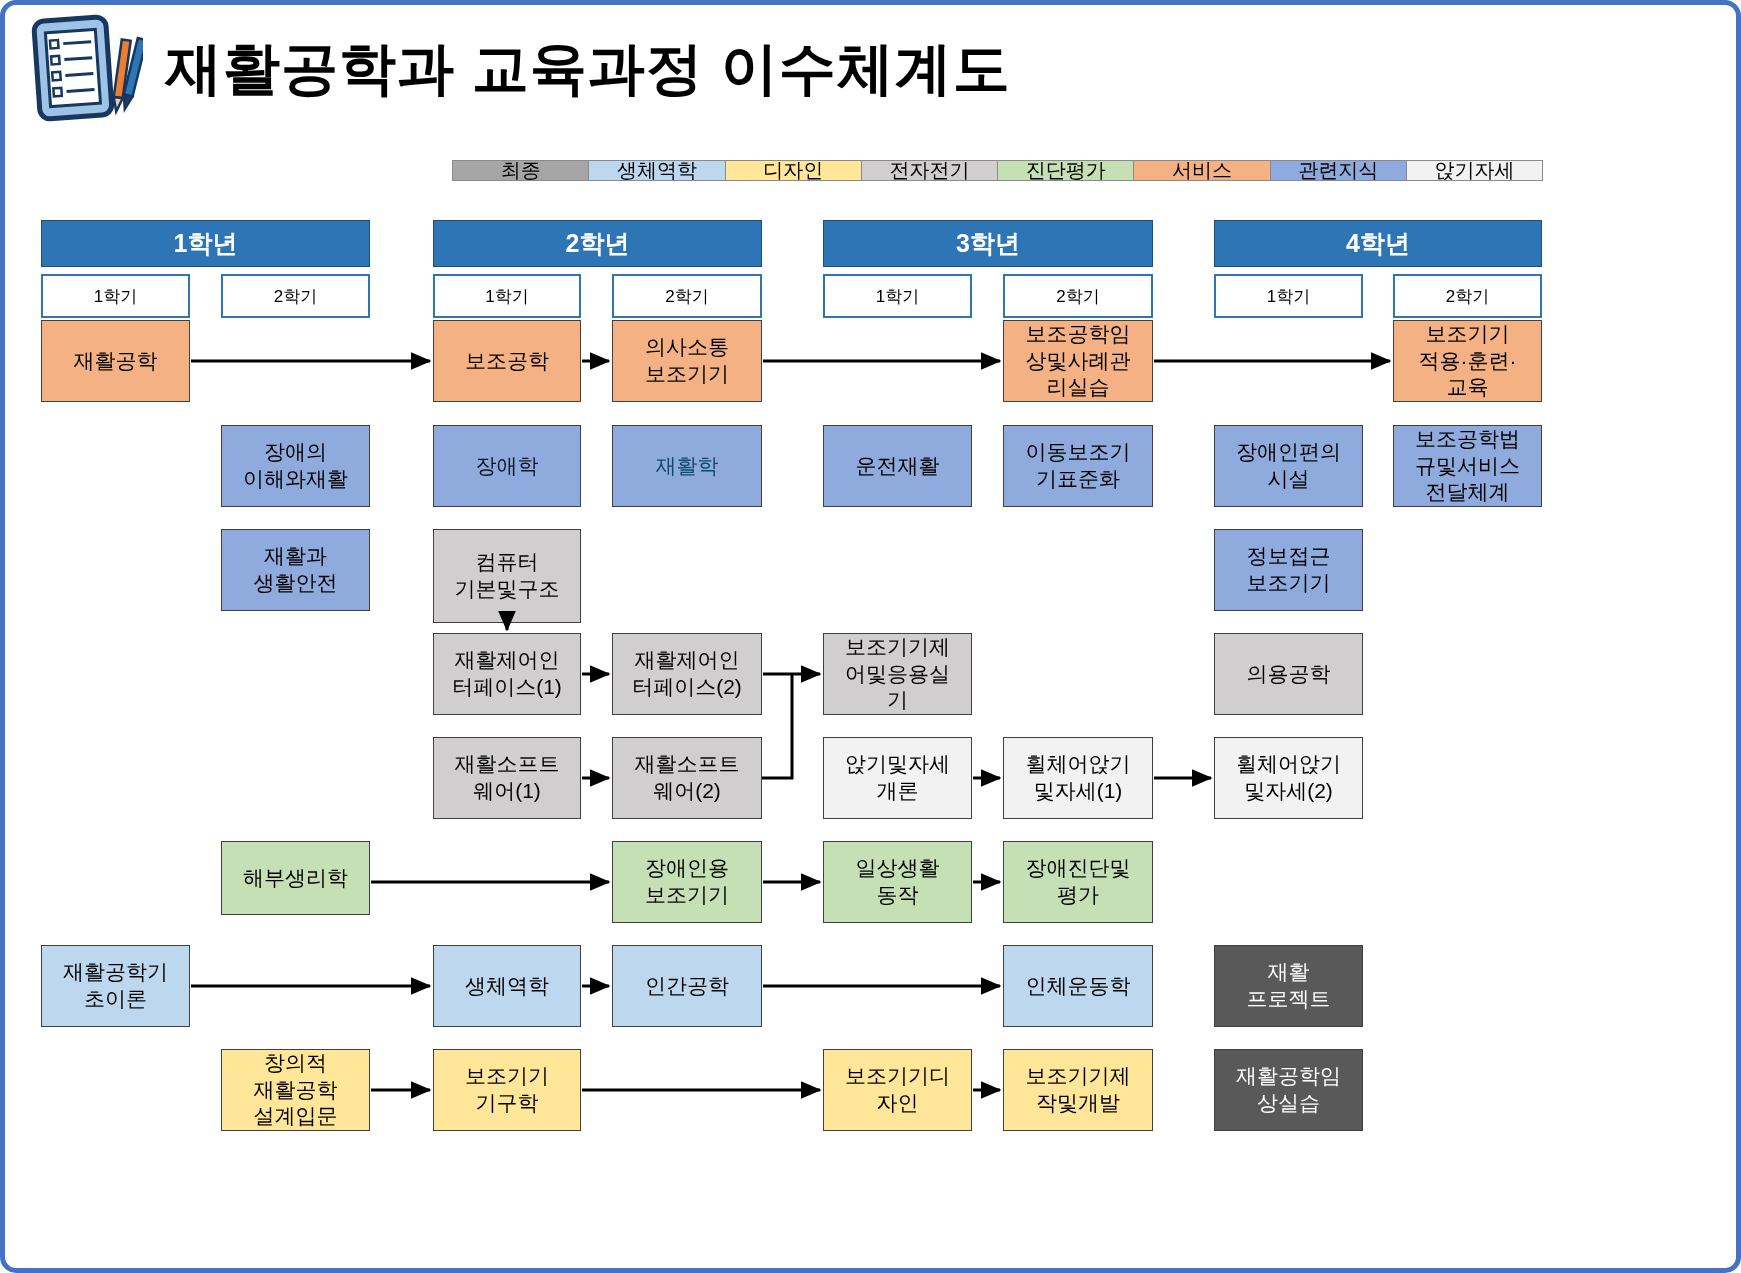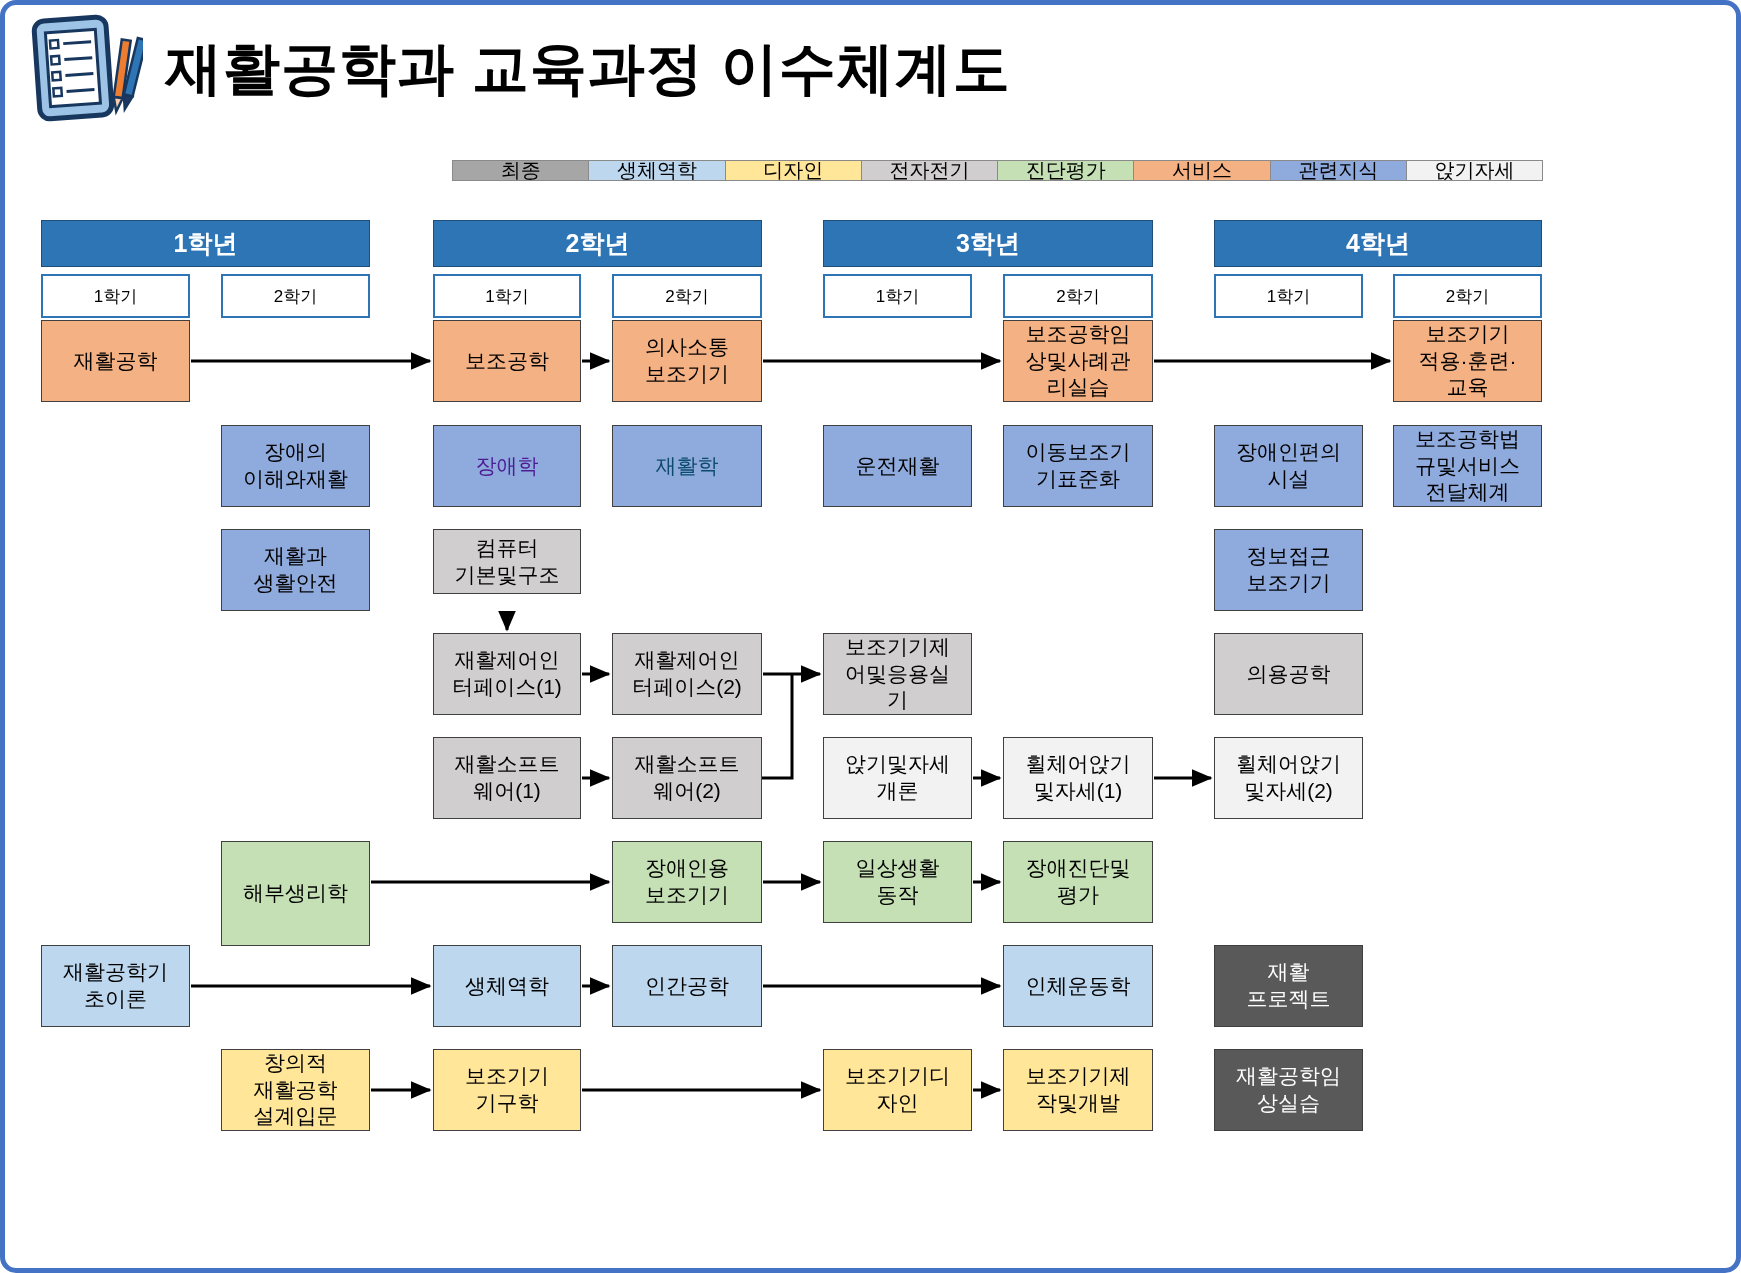--- a/index.html
+++ b/index.html
@@ -122,33 +122,33 @@
     <div class="course" style="left: 607px; top: 315px; width: 150px; height: 82px; background: rgb(244, 177, 131); color: #000000; border-color: rgb(64, 64, 64);"><span>의사소통
 보조기기</span></div>
     <div class="course" style="left: 998px; top: 315px; width: 150px; height: 82px; background: rgb(244, 177, 131); color: rgb(0, 0, 0); border-color: rgb(64, 64, 64);"><span>보조공학임
 상및사례관
 리실습</span></div>
     <div class="course" style="left: 1388px; top: 315px; width: 149px; height: 82px; background: rgb(244, 177, 131); color: rgb(0, 0, 0); border-color: rgb(64, 64, 64);"><span>보조기기
 적용·훈련·
 교육</span></div>
     <div class="course" style="left: 216px; top: 420px; width: 149px; height: 82px; background: rgb(143, 170, 220); color: rgb(0, 0, 0); border-color: rgb(64, 64, 64);"><span>장애의
 이해와재활</span></div>
-    <div class="course" style="left: 428px; top: 420px; width: 148px; height: 82px; background: rgb(143, 170, 220); color: #4c1d95; border-color: rgb(64, 64, 64); justify-content: center;"><span>장애학</span></div>
+    <div class="course" style="left: 428px; top: 420px; width: 148px; height: 82px; background: rgb(143, 170, 220); color: #0f172a; border-color: rgb(64, 64, 64); justify-content: center;"><span>장애학</span></div>
     <div class="course" style="left: 607px; top: 420px; width: 150px; height: 82px; background: rgb(143, 170, 220); color: #0c4a6e; border-color: rgb(64, 64, 64);"><span>재활학</span></div>
     <div class="course" style="left: 818px; top: 420px; width: 149px; height: 82px; background: rgb(143, 170, 220); color: rgb(0, 0, 0); border-color: rgb(64, 64, 64);"><span>운전재활</span></div>
     <div class="course" style="left: 998px; top: 420px; width: 150px; height: 82px; background: rgb(143, 170, 220); color: rgb(0, 0, 0); border-color: rgb(64, 64, 64);"><span>이동보조기
 기표준화</span></div>
     <div class="course" style="left: 1209px; top: 420px; width: 149px; height: 82px; background: rgb(143, 170, 220); color: rgb(0, 0, 0); border-color: rgb(64, 64, 64);"><span>장애인편의
 시설</span></div>
     <div class="course" style="left: 1388px; top: 420px; width: 149px; height: 82px; background: rgb(143, 170, 220); color: rgb(0, 0, 0); border-color: rgb(64, 64, 64);"><span>보조공학법
 규및서비스
 전달체계</span></div>
     <div class="course" style="left: 216px; top: 524px; width: 149px; height: 82px; background: rgb(143, 170, 220); color: rgb(0, 0, 0); border-color: rgb(64, 64, 64);"><span>재활과
 생활안전</span></div>
-    <div class="course" style="left: 428px; top: 524px; width: 148px; height: 65px; background: rgb(208, 206, 206); color: rgb(0, 0, 0); border-color: rgb(64, 64, 64);"><span>컴퓨터
+    <div class="course" style="left: 428px; top: 524px; width: 148px; height: 94px; background: rgb(208, 206, 206); color: rgb(0, 0, 0); border-color: rgb(64, 64, 64);"><span>컴퓨터
 기본및구조</span></div>
     <div class="course" style="left: 1209px; top: 524px; width: 149px; height: 82px; background: rgb(143, 170, 220); color: rgb(0, 0, 0); border-color: rgb(64, 64, 64);"><span>정보접근
 보조기기</span></div>
     <div class="course" style="left: 428px; top: 628px; width: 148px; height: 82px; background: rgb(208, 206, 206); color: rgb(0, 0, 0); border-color: rgb(64, 64, 64);"><span>재활제어인
 터페이스(1)</span></div>
     <div class="course" style="left: 607px; top: 628px; width: 150px; height: 82px; background: rgb(208, 206, 206); color: rgb(0, 0, 0); border-color: rgb(64, 64, 64);"><span>재활제어인
 터페이스(2)</span></div>
     <div class="course" style="left: 818px; top: 628px; width: 149px; height: 82px; background: rgb(208, 206, 206); color: rgb(0, 0, 0); border-color: rgb(64, 64, 64);"><span>보조기기제
 어및응용실
 기</span></div>
@@ -156,21 +156,21 @@
     <div class="course" style="left: 428px; top: 732px; width: 148px; height: 82px; background: rgb(208, 206, 206); color: rgb(0, 0, 0); border-color: rgb(64, 64, 64);"><span>재활소프트
 웨어(1)</span></div>
     <div class="course" style="left: 607px; top: 732px; width: 150px; height: 82px; background: rgb(208, 206, 206); color: rgb(0, 0, 0); border-color: rgb(64, 64, 64);"><span>재활소프트
 웨어(2)</span></div>
     <div class="course" style="left: 818px; top: 732px; width: 149px; height: 82px; background: rgb(242, 242, 242); color: rgb(0, 0, 0); border-color: rgb(64, 64, 64);"><span>앉기및자세
 개론</span></div>
     <div class="course" style="left: 998px; top: 732px; width: 150px; height: 82px; background: rgb(242, 242, 242); color: rgb(0, 0, 0); border-color: rgb(64, 64, 64);"><span>휠체어앉기
 및자세(1)</span></div>
     <div class="course" style="left: 1209px; top: 732px; width: 149px; height: 82px; background: rgb(242, 242, 242); color: rgb(0, 0, 0); border-color: rgb(64, 64, 64);"><span>휠체어앉기
 및자세(2)</span></div>
-    <div class="course" style="left: 216px; top: 836px; width: 149px; height: 105px; background: rgb(197, 224, 180); color: rgb(0, 0, 0); border-color: rgb(64, 64, 64);"><span>해부생리학</span></div>
+    <div class="course" style="left: 216px; top: 836px; width: 149px; height: 74px; background: rgb(197, 224, 180); color: rgb(0, 0, 0); border-color: rgb(64, 64, 64);"><span>해부생리학</span></div>
     <div class="course" style="left: 607px; top: 836px; width: 150px; height: 82px; background: rgb(197, 224, 180); color: rgb(0, 0, 0); border-color: rgb(64, 64, 64);"><span>장애인용
 보조기기</span></div>
     <div class="course" style="left: 818px; top: 836px; width: 149px; height: 82px; background: rgb(197, 224, 180); color: rgb(0, 0, 0); border-color: rgb(64, 64, 64);"><span>일상생활
 동작</span></div>
     <div class="course" style="left: 998px; top: 836px; width: 150px; height: 82px; background: rgb(197, 224, 180); color: rgb(0, 0, 0); border-color: rgb(64, 64, 64);"><span>장애진단및
 평가</span></div>
     <div class="course" style="left: 36px; top: 940px; width: 149px; height: 82px; background: rgb(189, 215, 238); color: rgb(0, 0, 0); border-color: rgb(64, 64, 64);"><span>재활공학기
 초이론</span></div>
     <div class="course" style="left: 428px; top: 940px; width: 148px; height: 82px; background: rgb(189, 215, 238); color: rgb(0, 0, 0); border-color: rgb(64, 64, 64);"><span>생체역학</span></div>
     <div class="course" style="left: 607px; top: 940px; width: 150px; height: 82px; background: rgb(189, 215, 238); color: rgb(0, 0, 0); border-color: rgb(64, 64, 64);"><span>인간공학</span></div>

